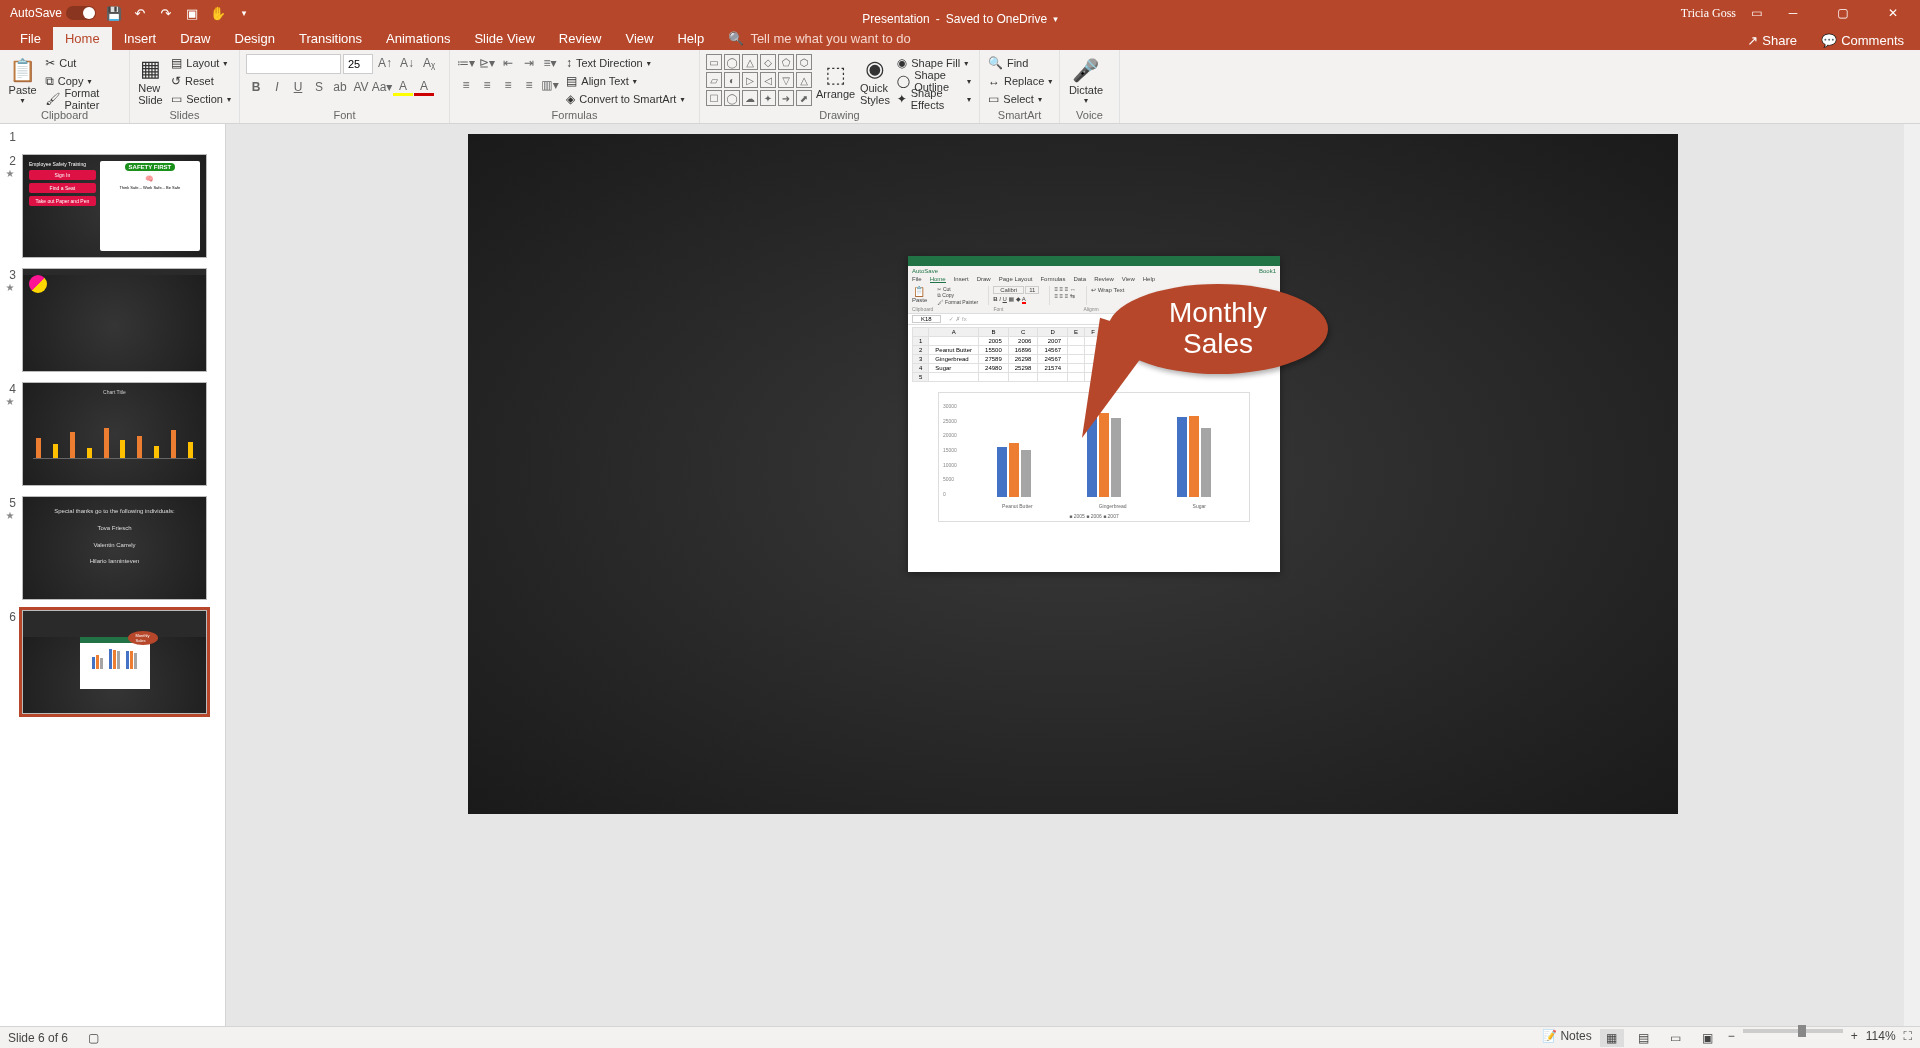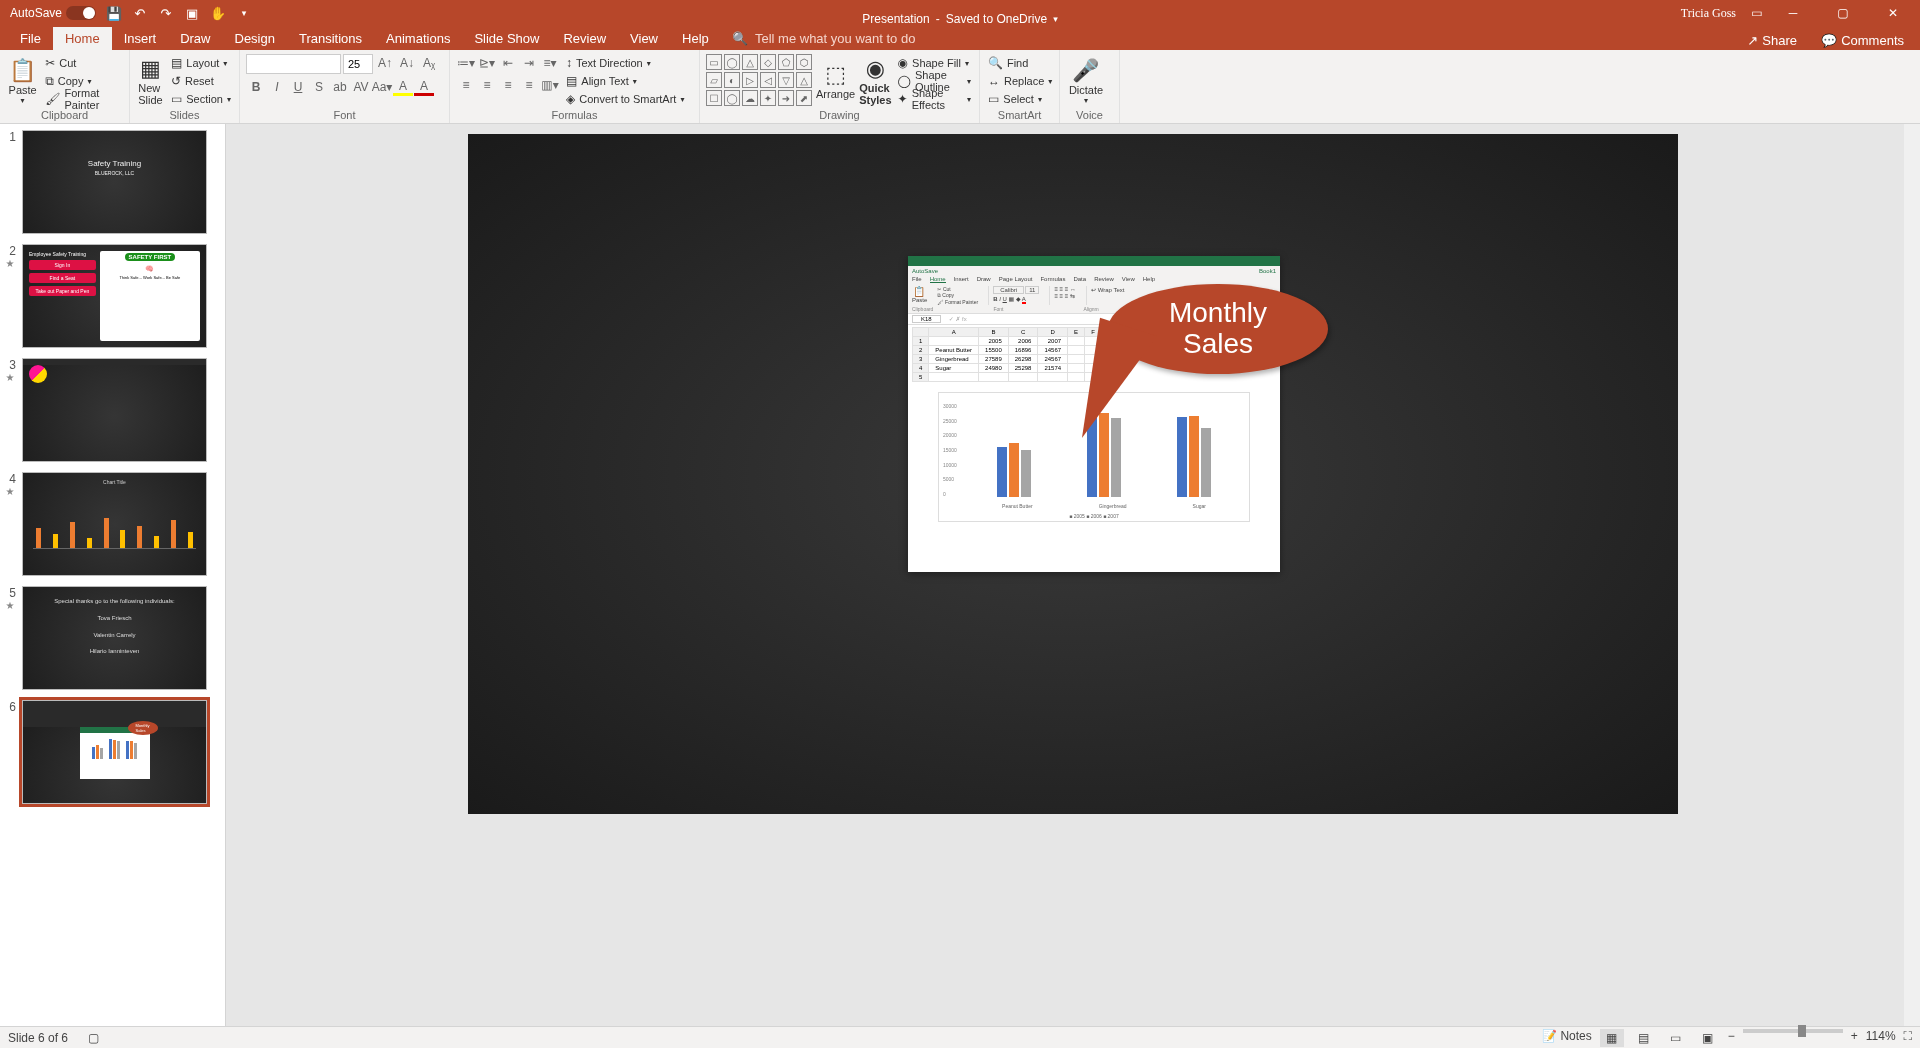--- a/index.html
+++ b/index.html
@@ -136,21 +136,21 @@
 </div>
 
 <div class="ribbon-tabs">
   <div class="ribbon-tab">File</div>
   <div class="ribbon-tab active">Home</div>
   <div class="ribbon-tab">Insert</div>
   <div class="ribbon-tab">Draw</div>
   <div class="ribbon-tab">Design</div>
   <div class="ribbon-tab">Transitions</div>
   <div class="ribbon-tab">Animations</div>
-  <div class="ribbon-tab">Slide Show</div>
+  <div class="ribbon-tab">Slide View</div>
   <div class="ribbon-tab">Review</div>
   <div class="ribbon-tab">View</div>
   <div class="ribbon-tab">Help</div>
   <div class="ribbon-tab" style="display:flex;align-items:center;gap:6px;">
     <span>🔍</span>
     <span style="color:#f5d5cc;">Tell me what you want to do</span>
   </div>
   <div class="ribbon-tabs-right">
     <div class="share-btn">
       <span>↗</span>
@@ -306,21 +306,21 @@
           <div class="shape-cell">✦</div>
           <div class="shape-cell">➜</div>
           <div class="shape-cell">⬈</div>
       </div>
       <div class="big-btn">
           <span class="icon">⬚</span>
           <span>Arrange</span>
         </div>
       <div class="big-btn">
           <span class="icon">◉</span>
-          <span style="white-space:pre;font-weight:bold;">Quick
+          <span style="white-space:pre;">Quick
 Styles</span>
         </div>
       <div class="mini-col">
         <div class="small-btn">
             <span class="icon">◉</span>
             <span>Shape Fill</span>
             <span style="font-size:8px;">▾</span>
           </div>
         <div class="small-btn">
             <span class="icon">◯</span>
@@ -367,25 +367,20 @@
   </div>
 </div>
 
 <div class="main">
 
   <div class="slide-panel">
 
     <div class="slide-thumb-wrap">
       <div class="slide-num-col">
           <span class="slide-num">1</span>
-        </div>
-      <div class="slide-thumb">
-          <div class="thumb-dark">
-            <div class="thumb-txt"><span>Safety Training</span><br><span style="font-size:5px;">BLUEROCK, LLC</span></div>
-          </div>
         </div>
     </div>
 
     <div class="slide-thumb-wrap">
       <div class="slide-num-col">
           <span class="slide-num">2</span>
           <span class="slide-star">★</span>
         </div>
       <div class="slide-thumb">
           <div class="thumb-dark">

